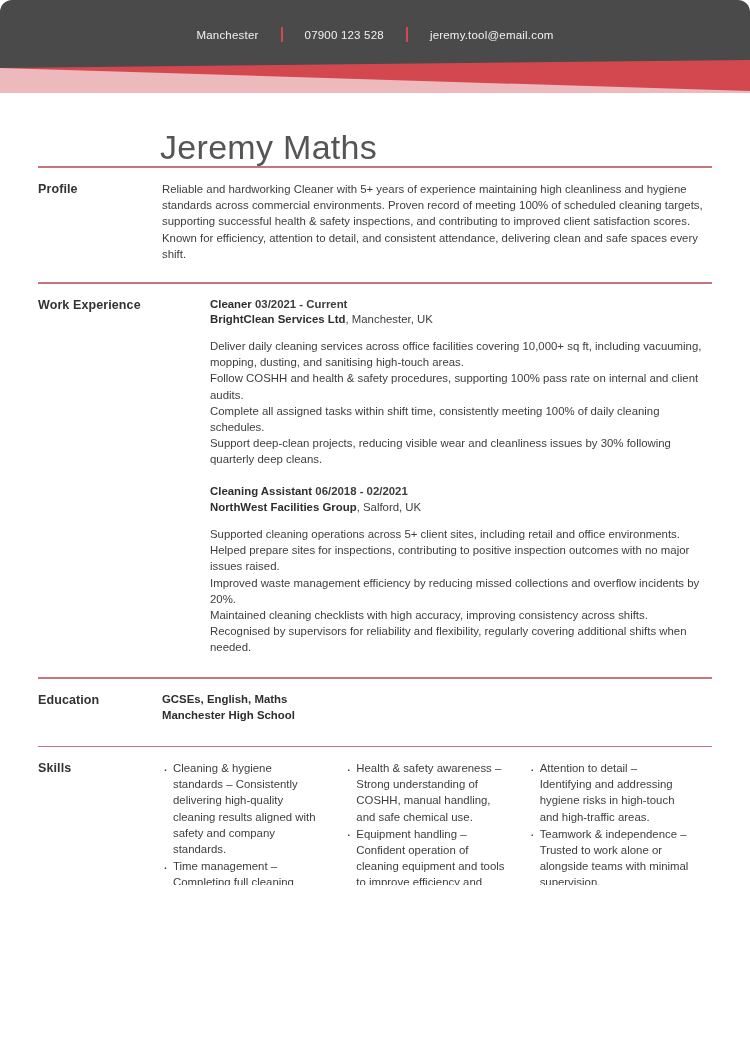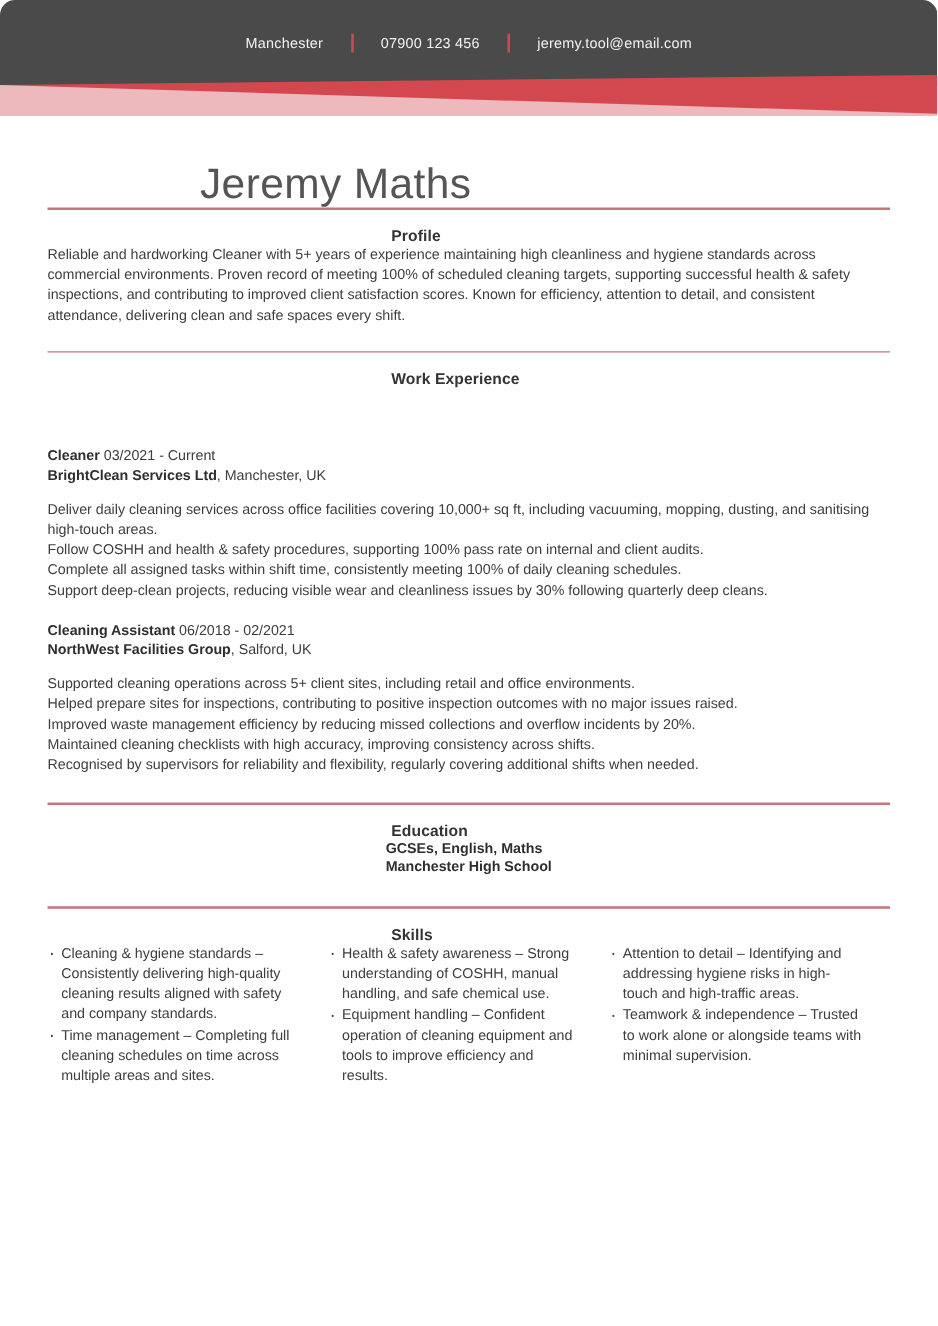--- a/index.html
+++ b/index.html
@@ -100,23 +100,22 @@
     height: 1.6px;
     background: #c77;
     background: #c4767c;
     width: 674px;
     margin: 0;
   }
   .rule.strong { background: #d2484e; height: 1.6px; }
 
   .section {
     display: flex;
-    align-items: center;
+    align-items: flex-start;
     padding-top: 13px;
-    flex-direction: column;
   }
   .sec-label {
     width: 124px;
     flex: none;
     font-size: 12.5px;
     font-weight: bold;
     color: #333333;
     letter-spacing: 0.1px;
     padding-top: 1px;
   }
@@ -127,21 +126,21 @@
     line-height: 1.42;
   }
 
   .para { margin: 0; }
 
   
   .job { margin: 0; }
   .job + .job { margin-top: 17px; }
   .job-head { line-height: 1.38; }
   .job-title { font-weight: bold; color: #2e2e2e; }
-  .job-date  { font-weight: normal; color: #3d3d3d; }
+  .job-date  { font-weight: bold; color: #3d3d3d; }
   .job-org   { font-weight: bold; color: #2e2e2e; }
   .job-loc   { font-weight: normal; color: #3d3d3d; }
   .job-lines { margin-top: 10px; line-height: 1.42; }
   .job-line  { margin: 0; }
 
   
   .edu-line { font-weight: bold; color: #2e2e2e; line-height: 1.38; }
 
   
   .skills-cols {
@@ -188,21 +187,21 @@
 
 <div id="page">
 
   <div class="header">
     <div class="header-dark"></div>
     <div class="header-red"></div>
     <div class="header-pink"></div>
     <div class="contact-bar">
       <span class="contact-item">Manchester</span>
       <span class="contact-sep"></span>
-      <span class="contact-item">07900 123 456</span>
+      <span class="contact-item">07900 123 528</span>
       <span class="contact-sep"></span>
       <span class="contact-item">jeremy.tool@email.com</span>
     </div>
   </div>
 
   <div class="name-block">
     <div class="name">Jeremy Maths</div>
   </div>
 
   <div class="content">

